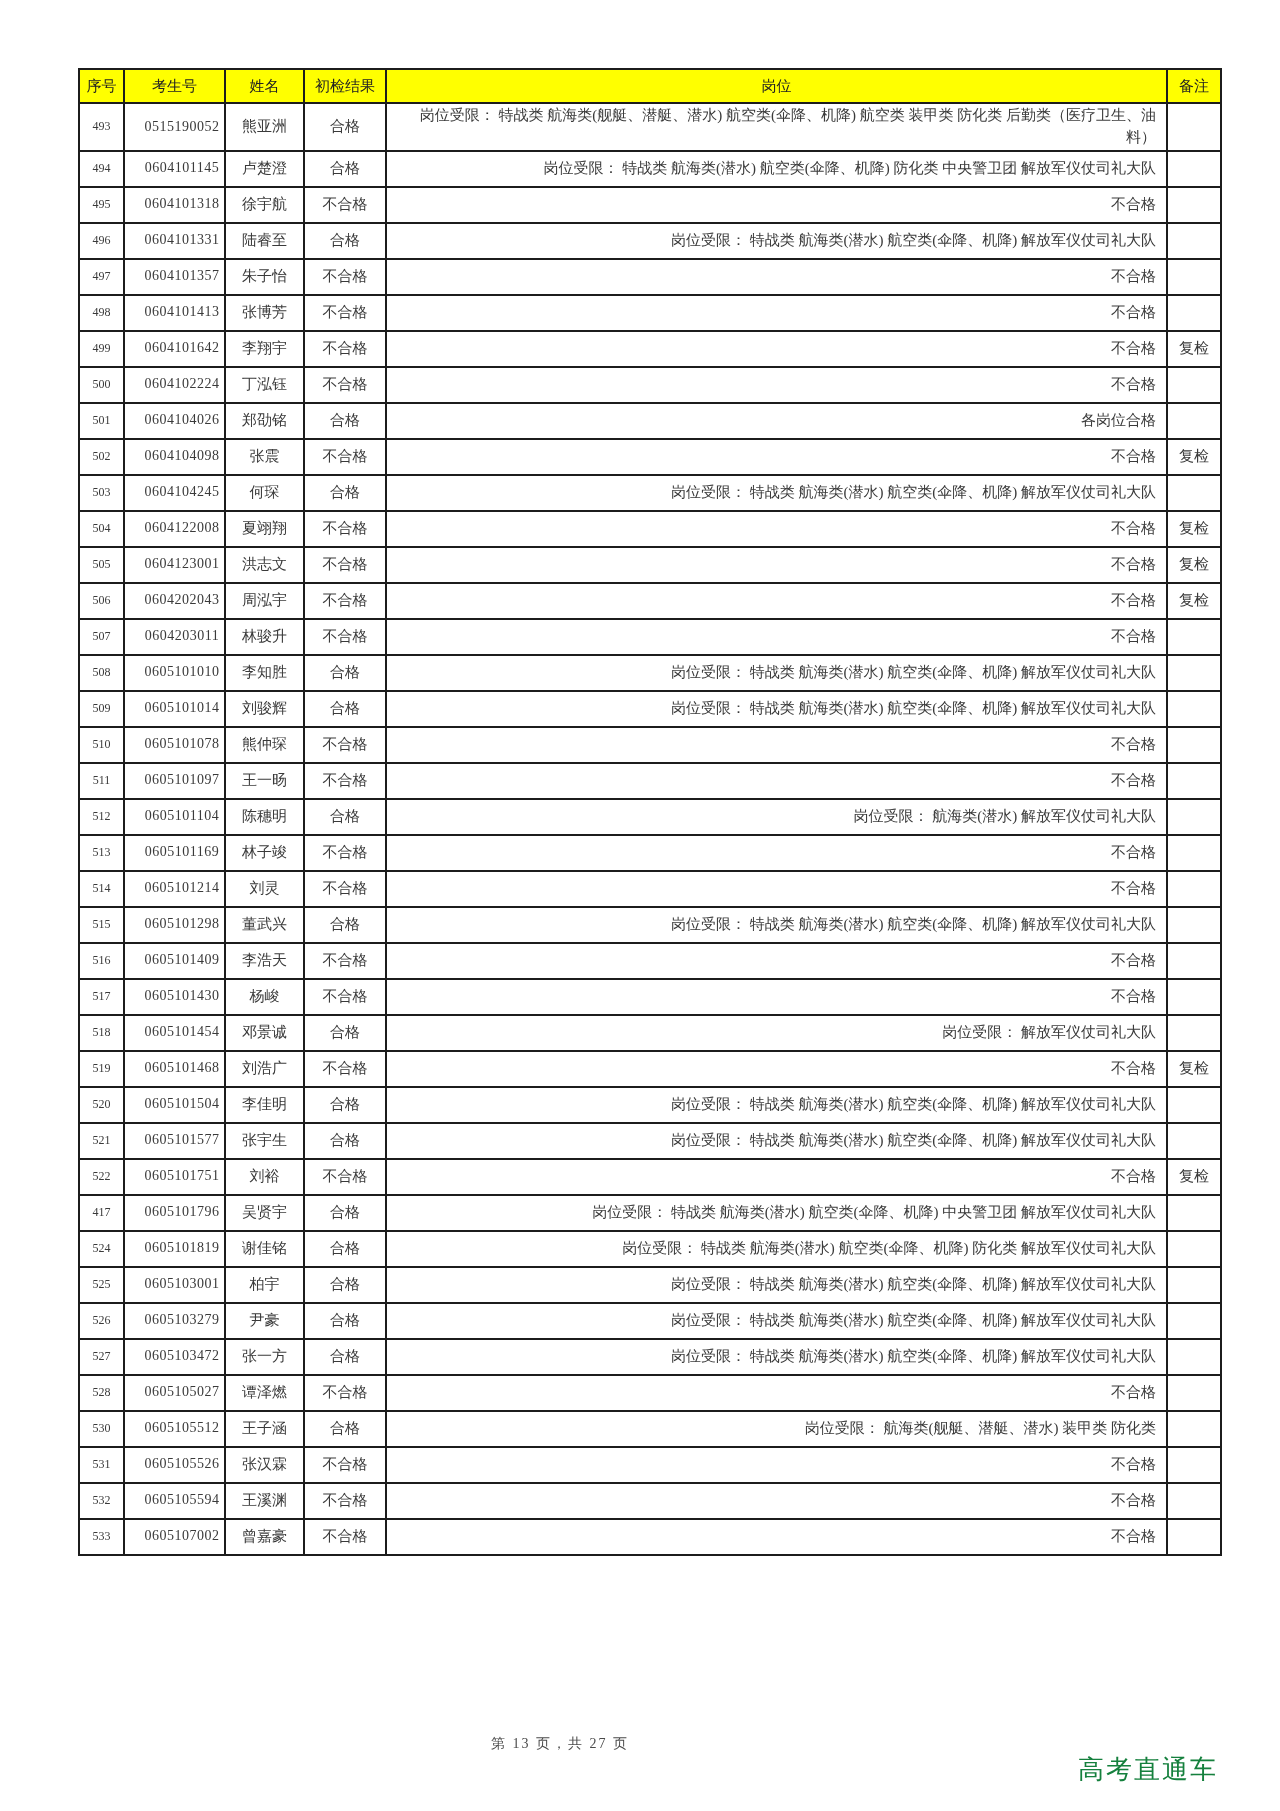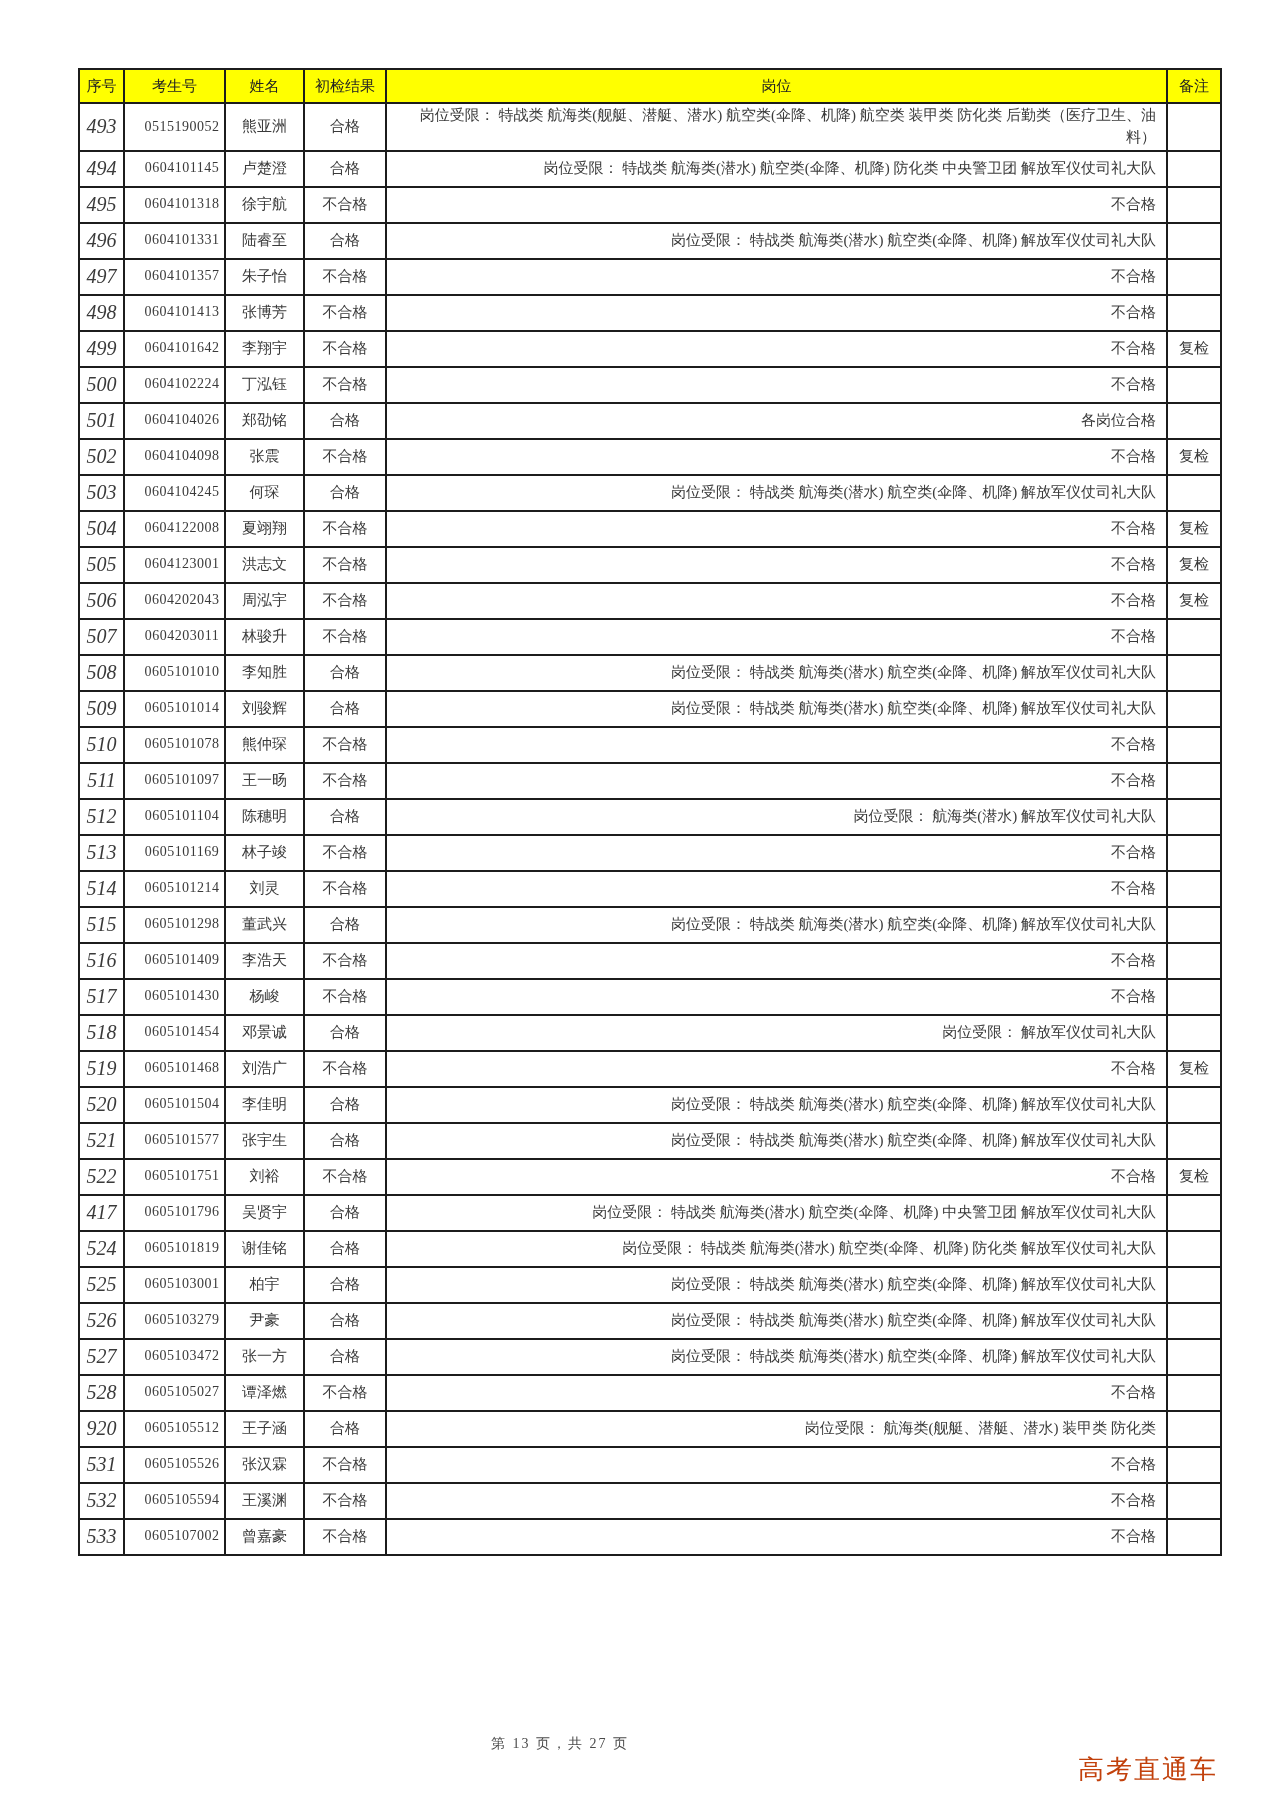--- a/index.html
+++ b/index.html
@@ -30,35 +30,35 @@
     color:#222;
   }
   tbody td{
     height:32px;
     font-size:15px;
     color:#3a3a3a;
     padding:1px 3px;
     line-height:1.45;
   }
   td.col-id{font-size:14px;letter-spacing:0.5px;padding-left:18px;}
-  td.col-no{font-size:20px;font-style:italic;}
+  td.col-no{font-size:12px;}
   td.col-post{padding:1px 10px;text-align:right;}
   .page-footer{
     position:absolute;
     left:0;top:1735px;width:1120px;
     text-align:center;
     font-size:14px;
     color:#4a4a4a;
     letter-spacing:2px;
   }
   .watermark{
     position:absolute;
     right:62px;top:1752px;
     font-size:26px;
-    color:#c2410c;
+    color:#15803d;
     font-family:"Liberation Sans","DejaVu Sans",sans-serif;
     letter-spacing:2px;
   }
 </style>
 </head>
 <body>
 
 <div class="sheet">
   <table>
     <colgroup>
@@ -362,21 +362,21 @@
         </tr>
         <tr>
           <td class="col-no">528</td>
           <td class="col-id">0605105027</td>
           <td class="col-name">谭泽燃</td>
           <td class="col-result">不合格</td>
           <td class="col-post">不合格</td>
           <td class="col-note"></td>
         </tr>
         <tr>
-          <td class="col-no">920</td>
+          <td class="col-no">530</td>
           <td class="col-id">0605105512</td>
           <td class="col-name">王子涵</td>
           <td class="col-result">合格</td>
           <td class="col-post">岗位受限：  航海类(舰艇、潜艇、潜水) 装甲类 防化类</td>
           <td class="col-note"></td>
         </tr>
         <tr>
           <td class="col-no">531</td>
           <td class="col-id">0605105526</td>
           <td class="col-name">张汉霖</td>

